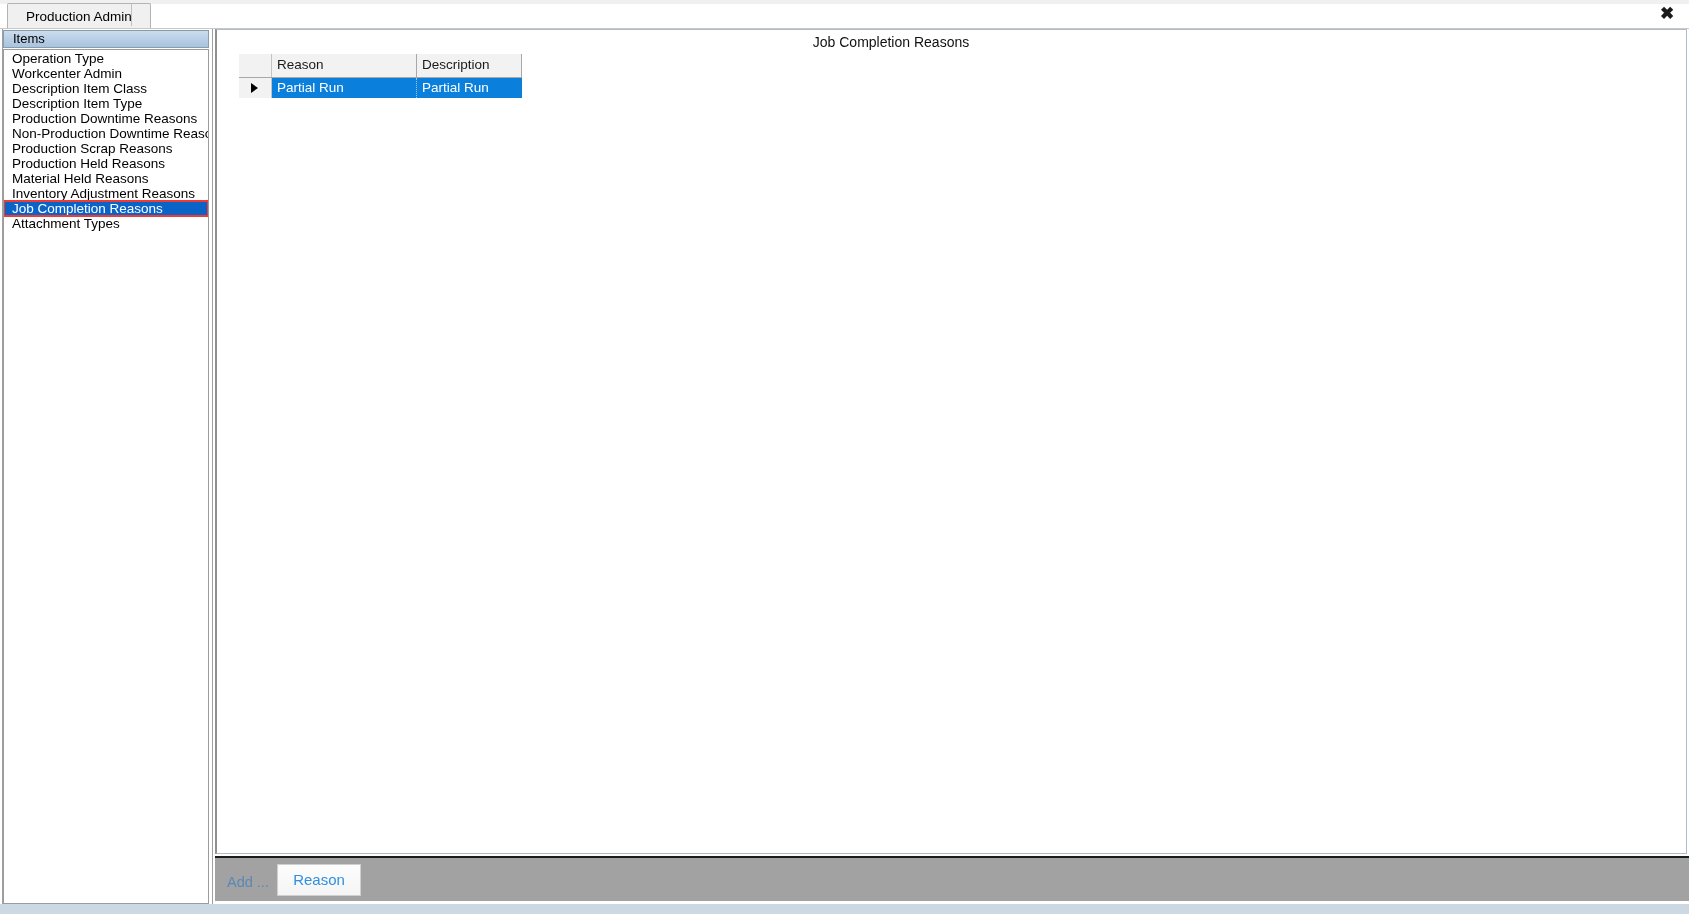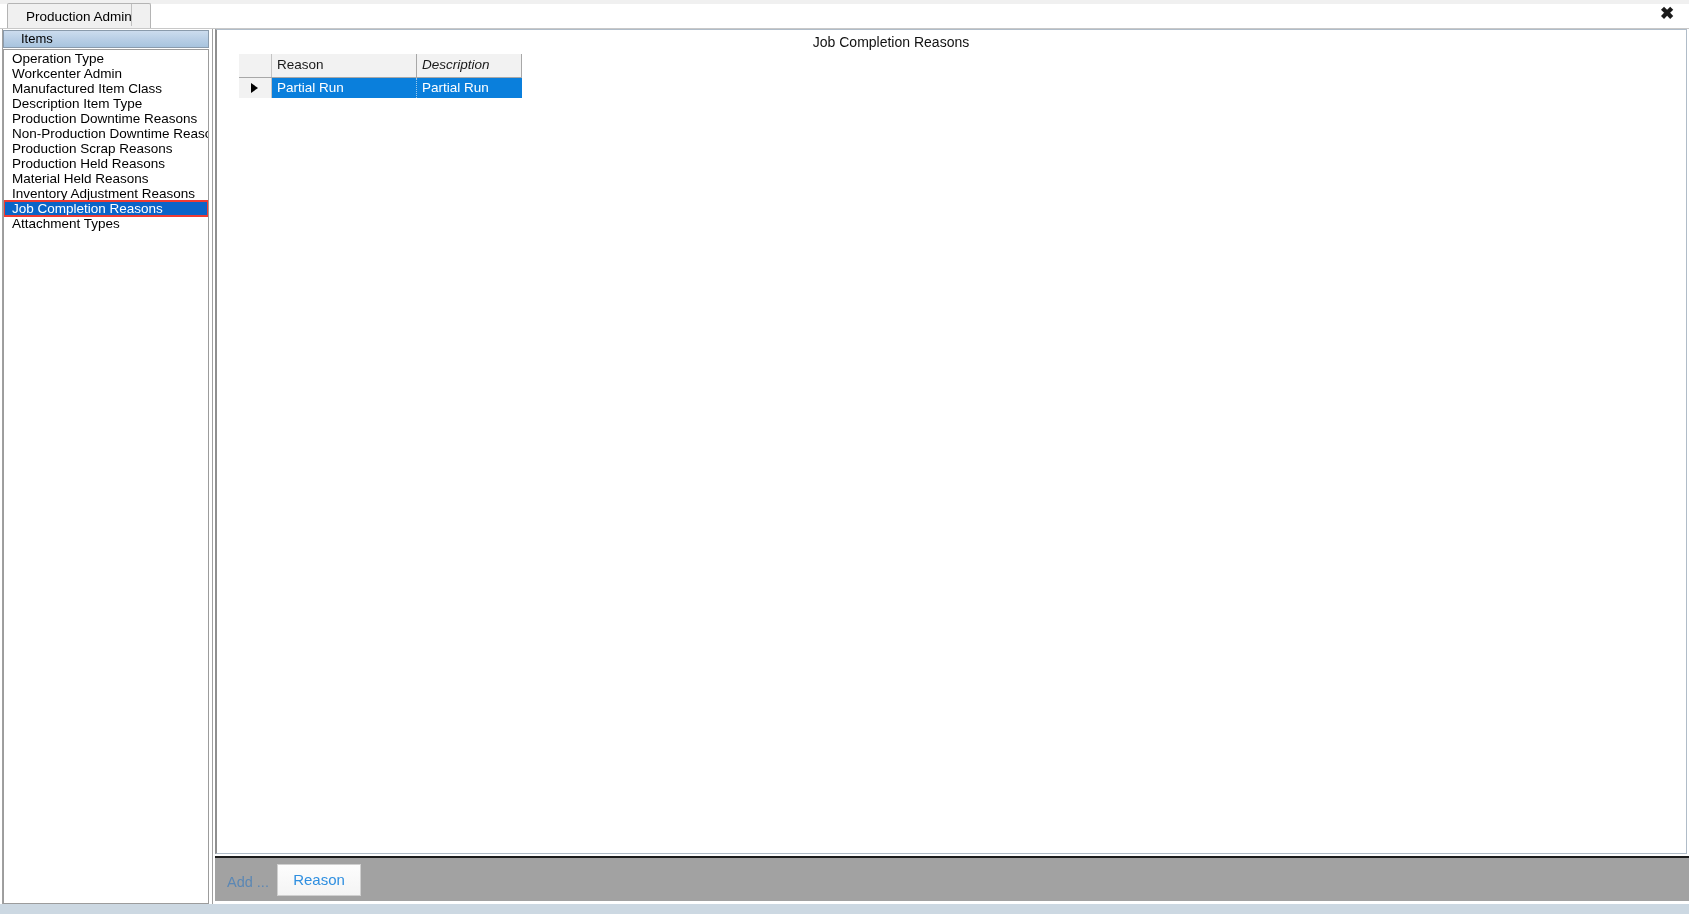--- a/index.html
+++ b/index.html
@@ -78,21 +78,21 @@
   }
   #items-header {
     position: absolute;
     left: 1px; top: 1px;
     width: 206px; height: 18px;
     background: linear-gradient(to bottom, #ccdcee 0%, #b9cfe6 50%, #a8c4de 100%);
     border: 1px solid #8a9bac;
     box-sizing: border-box;
     font-size: 13px;
     line-height: 16px;
-    padding-left: 17px;
+    padding-left: 9px;
     color: #000;
     cursor: default;
   }
   #items-listbox {
     position: absolute;
     left: 1px; top: 20px;
     width: 206px;
     height: 855px;
     background: #ffffff;
     border: 1px solid #9c9c9c;
@@ -176,21 +176,21 @@
     box-sizing: border-box;
     line-height: 22px;
     padding-left: 5px;
     color: #1a1a1a;
     border-right: 1px solid #a8a8a8;
     white-space: nowrap;
     cursor: default;
     background: #f2f2f2;
   }
   .grid-head-cell.col-reason { width: 145px; flex: 0 0 145px; }
-  .grid-head-cell.col-desc   { width: 105px; flex: 0 0 105px; font-style: italic; }
+  .grid-head-cell.col-desc   { width: 105px; flex: 0 0 105px; }
 
   #grid-data-row {
     display: flex;
     height: 20px;
     justify-content: center;
   }
   .grid-rowhead-sel {
     width: 33px;
     flex: 0 0 33px;
     background: #f2f2f2;
@@ -269,21 +269,21 @@
   <div id="tab-divider"></div>
   <div id="close-button">✖</div>
 </div>
 
 <div id="sidebar">
   <div id="items-header">Items</div>
 
   <div id="items-listbox">
     <div class="list-item">Operation Type</div>
     <div class="list-item">Workcenter Admin</div>
-    <div class="list-item">Manufactured Item Class</div>
+    <div class="list-item">Description Item Class</div>
     <div class="list-item">Description Item Type</div>
     <div class="list-item">Production Downtime Reasons</div>
     <div class="list-item">Non-Production Downtime Reasons</div>
     <div class="list-item">Production Scrap Reasons</div>
     <div class="list-item">Production Held Reasons</div>
     <div class="list-item">Material Held Reasons</div>
     <div class="list-item">Inventory Adjustment Reasons</div>
     <div class="list-item selected">Job Completion Reasons</div>
     <div class="list-item">Attachment Types</div>
   </div>

